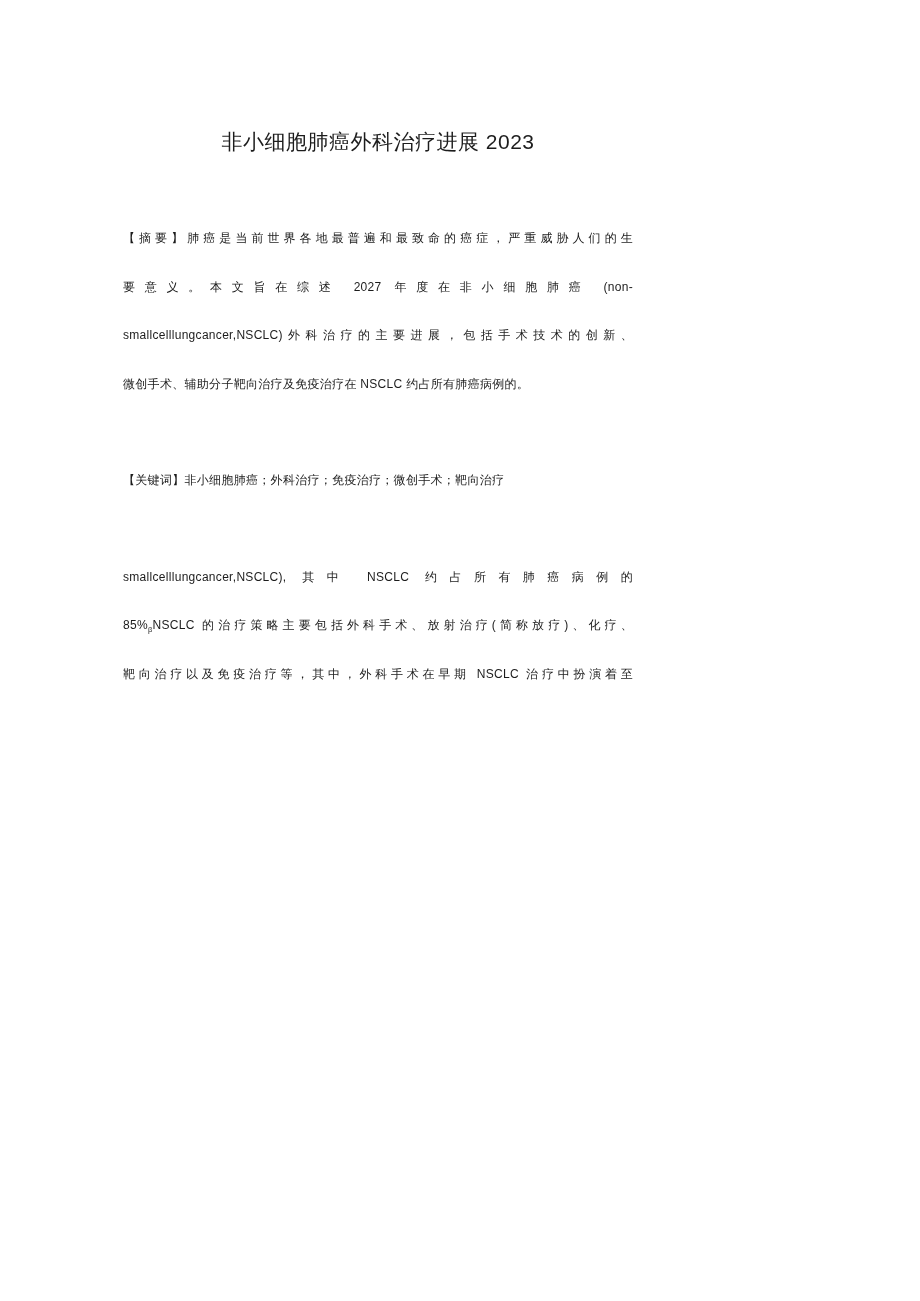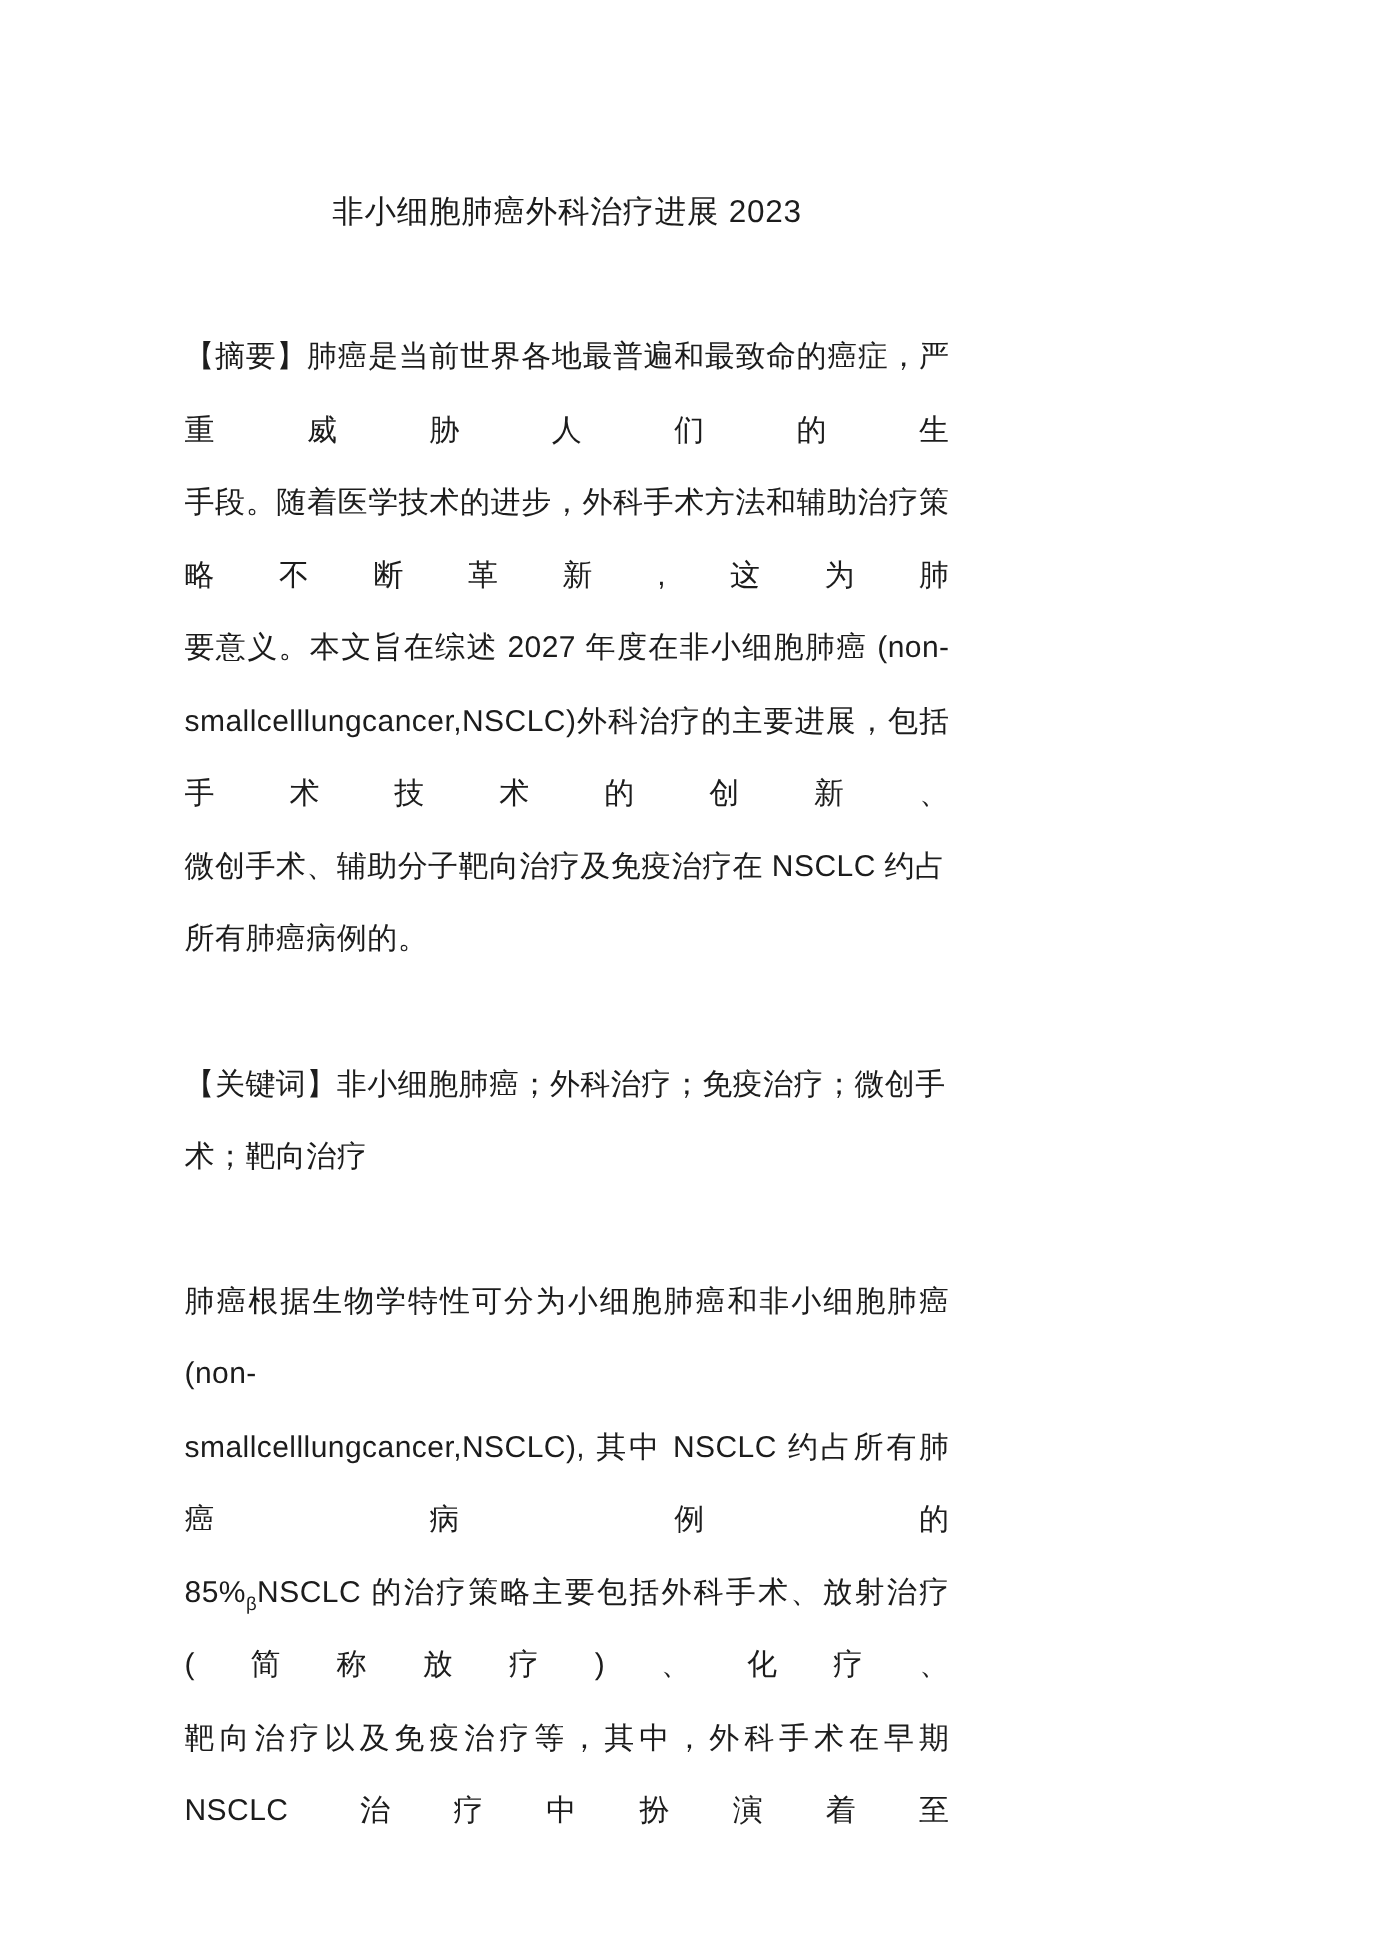--- a/index.html
+++ b/index.html
@@ -20,21 +20,21 @@
   .doc-title {
     text-align: center;
     font-size: 21px;
     line-height: 48px;
     letter-spacing: 0.5px;
   }
   .block {
     margin-top: 48px;
   }
   .line {
-    font-size: 20px;
+    font-size: 12px;
     line-height: 48.5px;
     text-align: left;
     letter-spacing: 0.3px;
   }
   
   .line.stretch {
     text-align: justify;
     text-align-last: justify;
   }
   .sub {
@@ -45,31 +45,29 @@
 </style>
 </head>
 <body>
 
 <div class="page">
 
   <div class="doc-title">非小细胞肺癌外科治疗进展 2023</div>
 
   <div class="block">
     <div class="line stretch">【摘要】肺癌是当前世界各地最普遍和最致命的癌症，严重威胁人们的生</div>
-    <div class="line stretch">手段。随着医学技术的进步，外科手术方法和辅助治疗策略不断革新,这为肺</div>
     <div class="line stretch">要意义。本文旨在综述 2027 年度在非小细胞肺癌 (non-</div>
     <div class="line stretch">smallcelllungcancer,NSCLC)外科治疗的主要进展，包括手术技术的创新、</div>
     <div class="line">微创手术、辅助分子靶向治疗及免疫治疗在 NSCLC 约占所有肺癌病例的。</div>
   </div>
 
   <div class="block">
     <div class="line">【关键词】非小细胞肺癌；外科治疗；免疫治疗；微创手术；靶向治疗</div>
   </div>
 
 
   <div class="block">
-    <div class="line stretch">肺癌根据生物学特性可分为小细胞肺癌和非小细胞肺癌 (non-</div>
     <div class="line stretch">smallcelllungcancer,NSCLC), 其中 NSCLC 约占所有肺癌病例的</div>
     <div class="line stretch"><span>85%</span><span class="sub">β</span><span>NSCLC 的治疗策略主要包括外科手术、放射治疗(简称放疗)、化疗、</span></div>
     <div class="line stretch">靶向治疗以及免疫治疗等，其中，外科手术在早期 NSCLC 治疗中扮演着至</div>
   </div>
 
 </div>
 
 </body></html>

